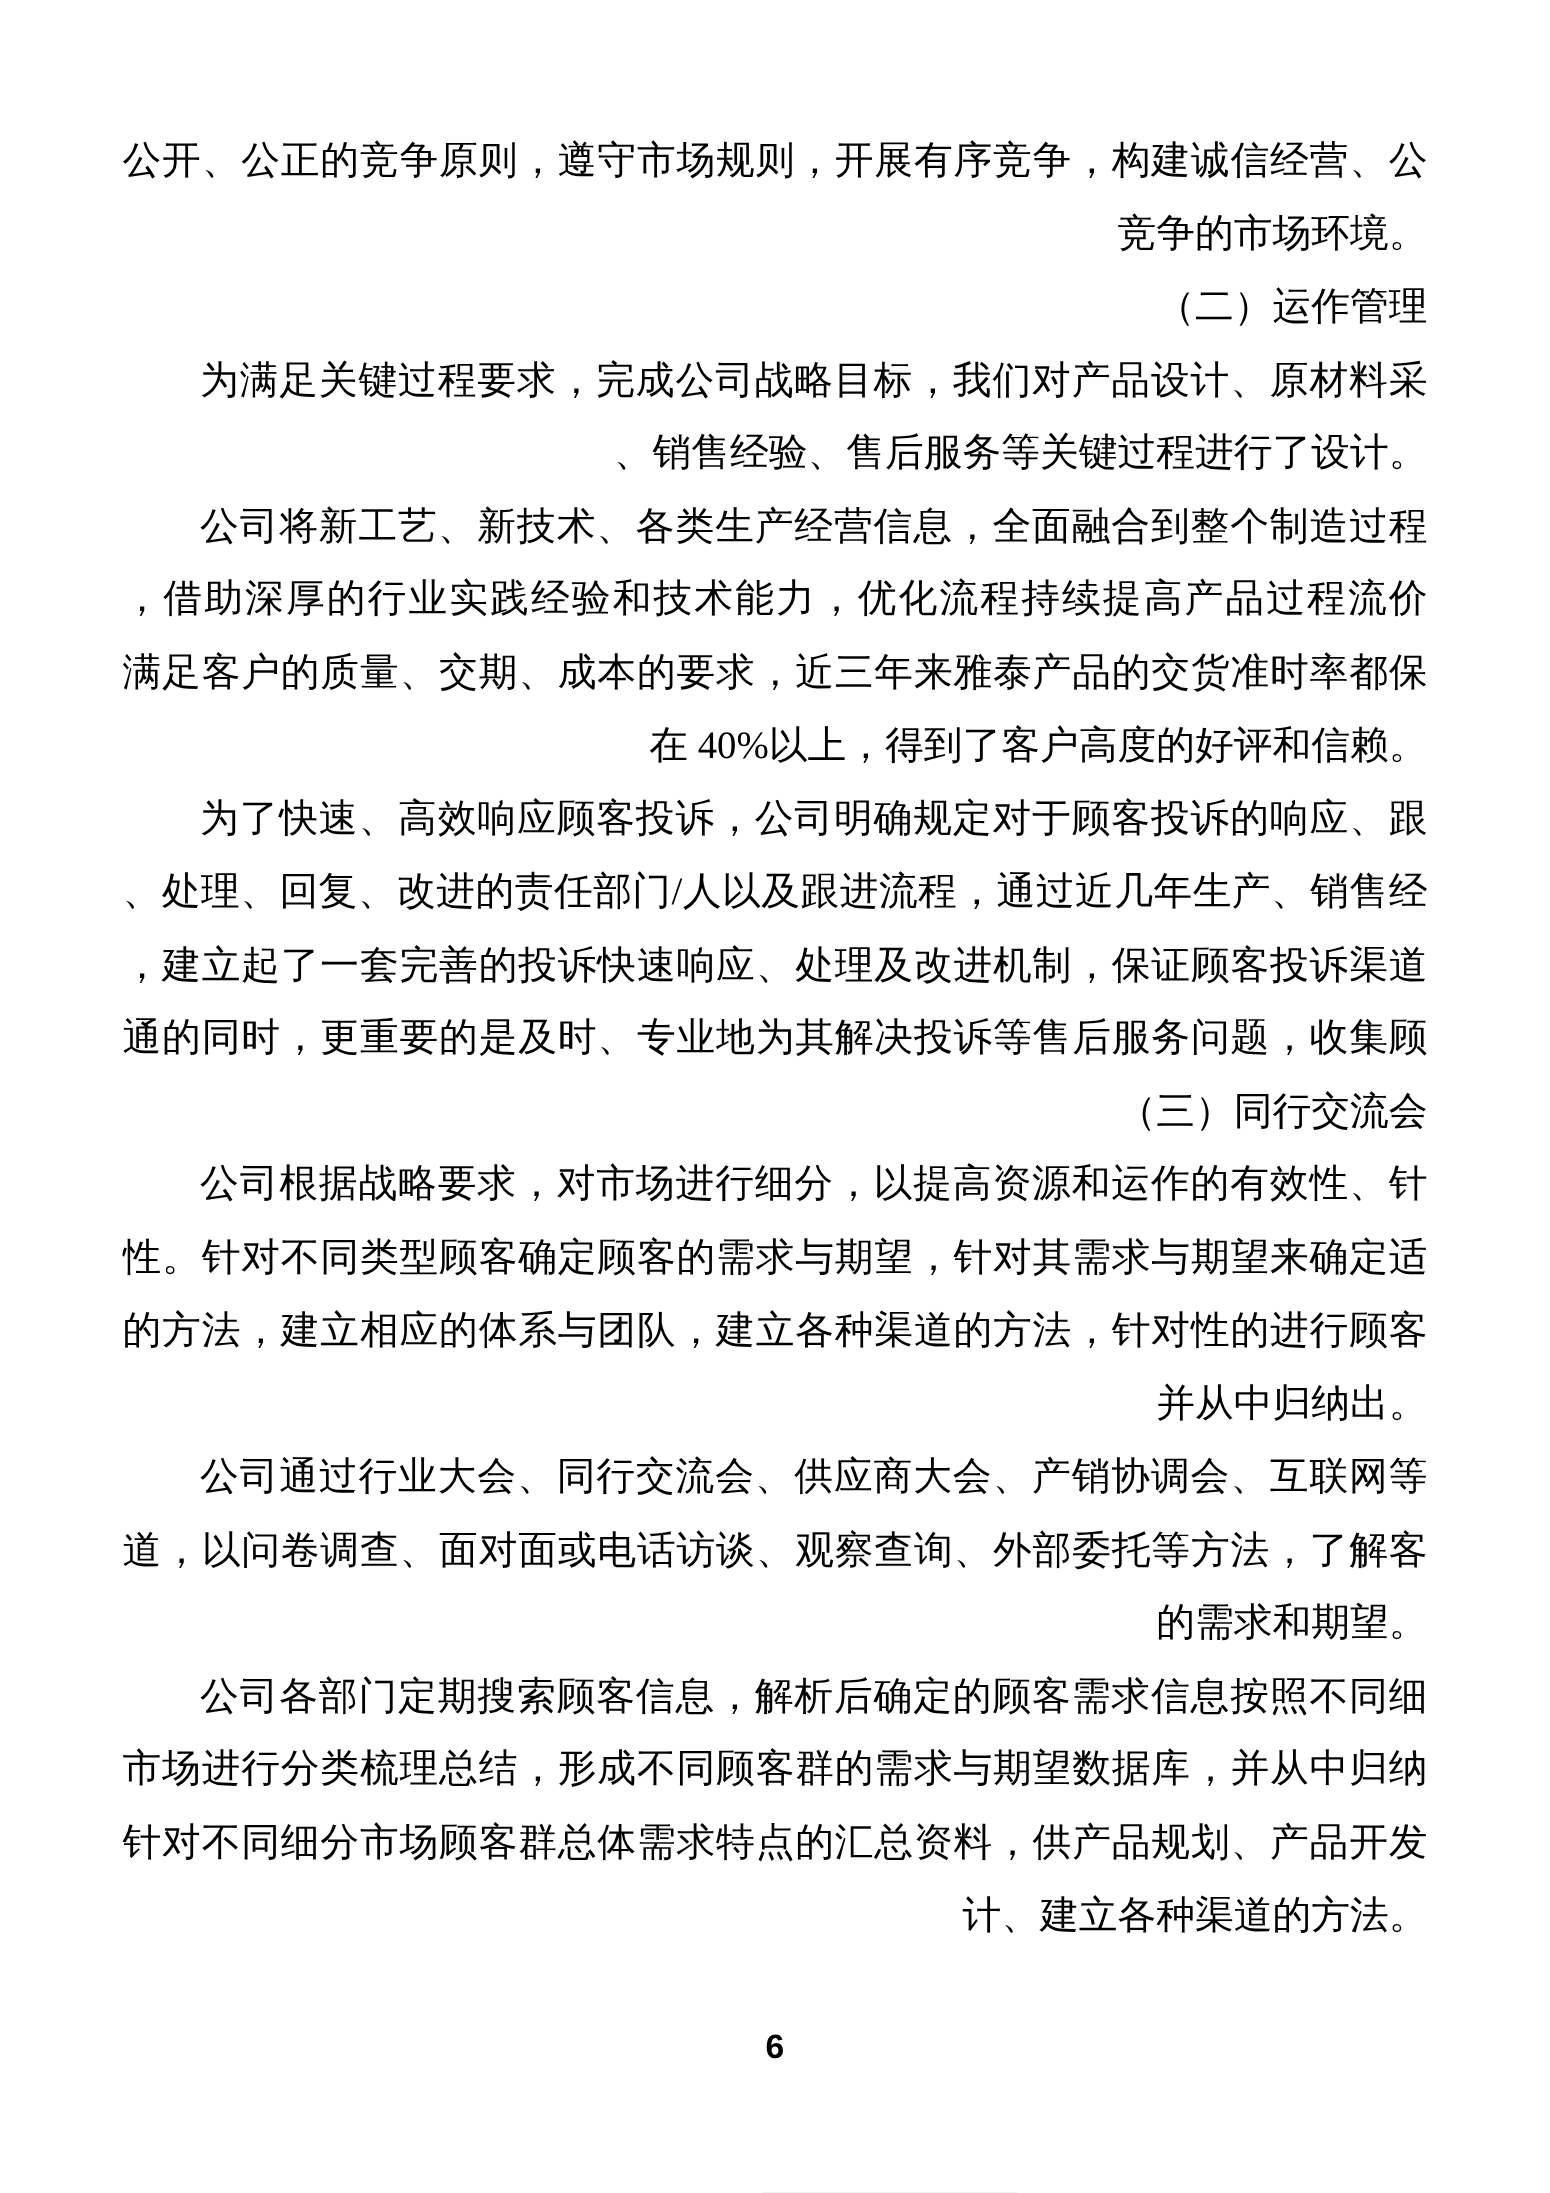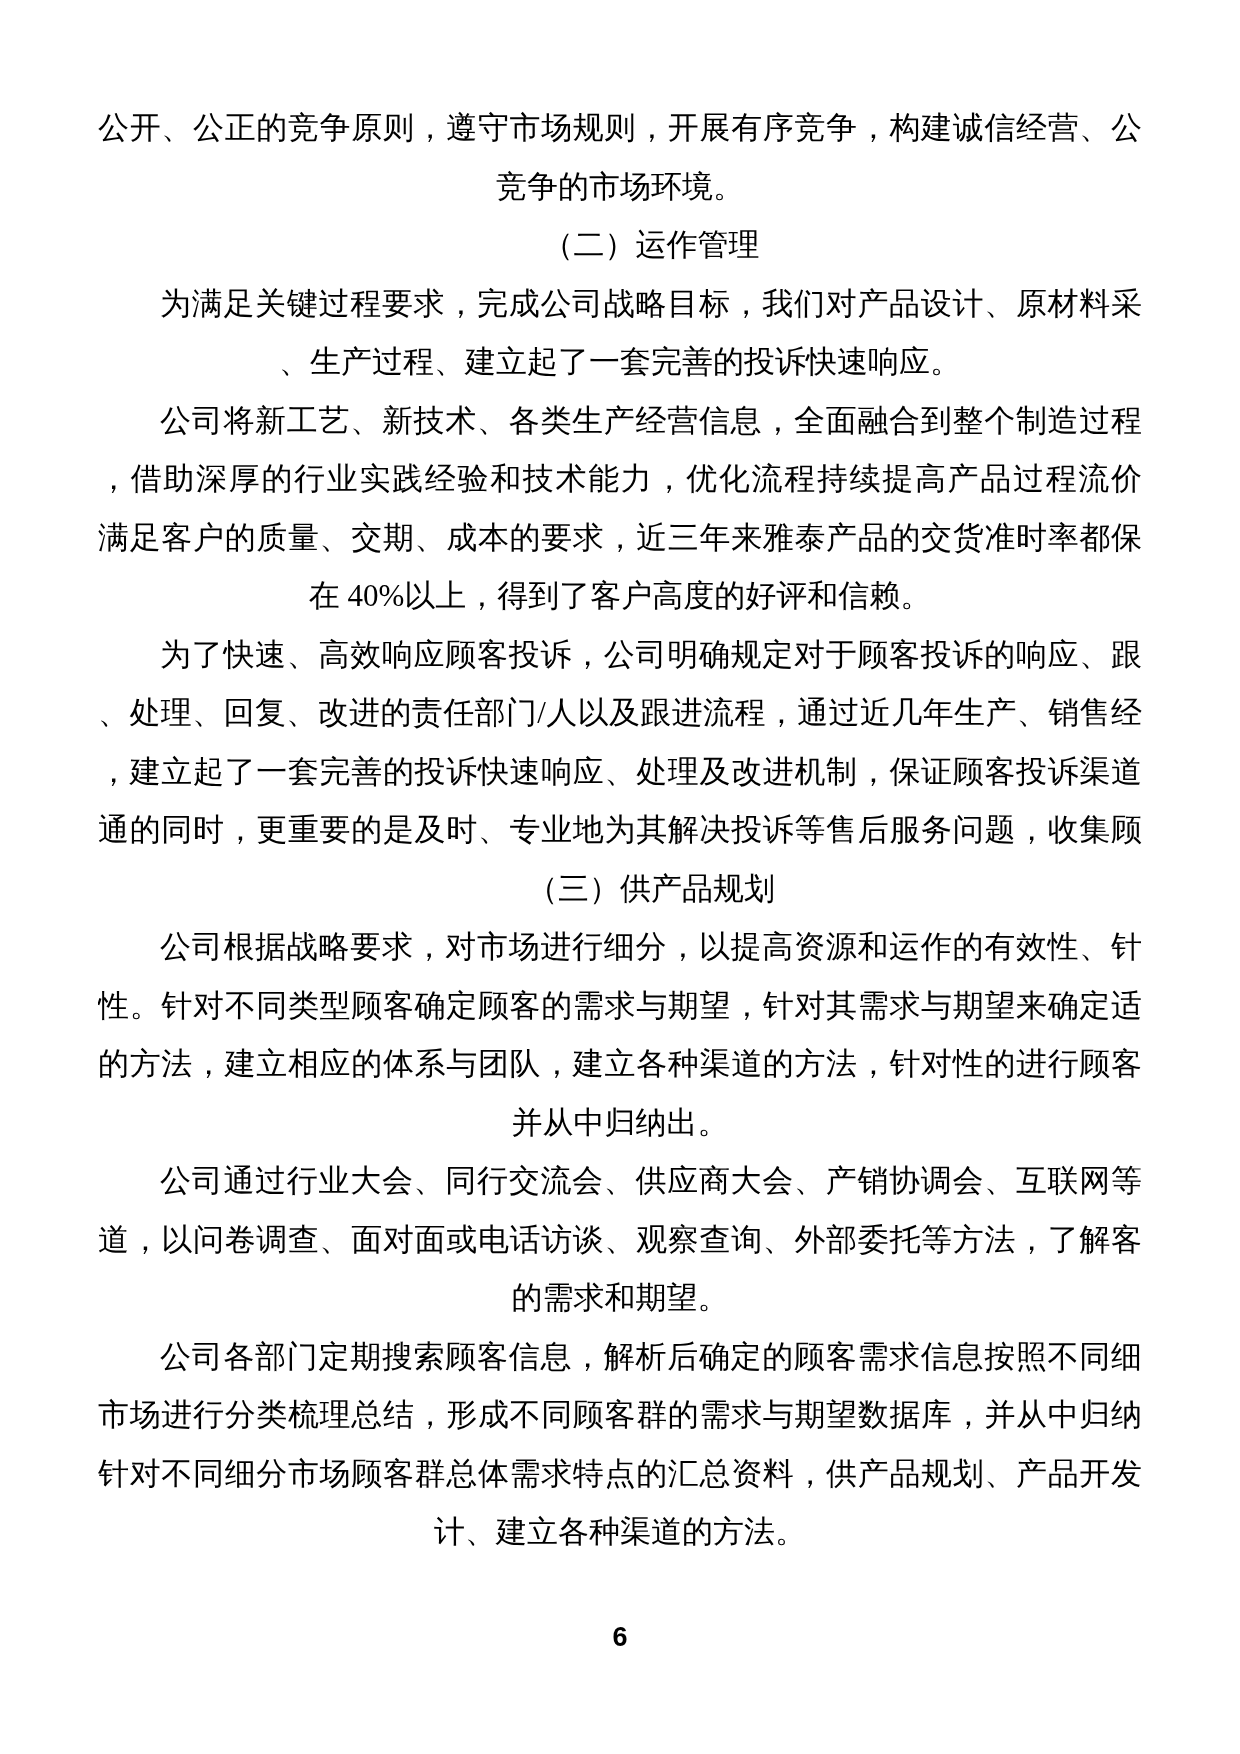--- a/index.html
+++ b/index.html
@@ -21,21 +21,21 @@
     position: absolute;
     left: 98px;
     top: 99px;
     width: 1044px;
   }
   .ln {
     height: 58.5px;
     line-height: 58.5px;
     font-size: 31px;
     color: #000000;
-    text-align: center;
+    text-align: right;
     overflow: hidden;
   }
   .ln.j {
     text-align: justify;
     text-align-last: justify;
     text-justify: inter-character;
   }
   .ln.ind {
     text-indent: 62px;
     font-family: Liberation Serif, serif;
@@ -63,39 +63,39 @@
       <div class="ln j">公开、公正的竞争原则，遵守市场规则，开展有序竞争，构建诚信经营、公平</div>
       <div class="ln">竞争的市场环境。</div>
     </div>
 
     <div>
       <div class="ln ind">（二）运作管理</div>
     </div>
 
     <div>
       <div class="ln j ind">为满足关键过程要求，完成公司战略目标，我们对产品设计、原材料采购</div>
-      <div class="ln">、生产过程、建立起了一套完善的投诉快速响应。</div>
+      <div class="ln">、销售经验、售后服务等关键过程进行了设计。</div>
     </div>
 
     <div>
       <div class="ln j ind">公司将新工艺、新技术、各类生产经营信息，全面融合到整个制造过程中</div>
       <div class="ln j">，借助深厚的行业实践经验和技术能力，优化流程持续提高产品过程流价值，</div>
       <div class="ln j">满足客户的质量、交期、成本的要求，近三年来雅泰产品的交货准时率都保持</div>
       <div class="ln">在 40%以上，得到了客户高度的好评和信赖。</div>
     </div>
 
     <div>
       <div class="ln j ind">为了快速、高效响应顾客投诉，公司明确规定对于顾客投诉的响应、跟进</div>
       <div class="ln j">、处理、回复、改进的责任部门/人以及跟进流程，通过近几年生产、销售经验</div>
       <div class="ln j">，建立起了一套完善的投诉快速响应、处理及改进机制，保证顾客投诉渠道畅</div>
       <div class="ln j">通的同时，更重要的是及时、专业地为其解决投诉等售后服务问题，收集顾客</div>
     </div>
 
     <div>
-      <div class="ln ind">（三）供产品规划</div>
+      <div class="ln ind">（三）同行交流会</div>
     </div>
 
     <div>
       <div class="ln j ind">公司根据战略要求，对市场进行细分，以提高资源和运作的有效性、针对</div>
       <div class="ln j">性。针对不同类型顾客确定顾客的需求与期望，针对其需求与期望来确定适当</div>
       <div class="ln j">的方法，建立相应的体系与团队，建立各种渠道的方法，针对性的进行顾客需</div>
       <div class="ln">并从中归纳出。</div>
     </div>
 
     <div>

